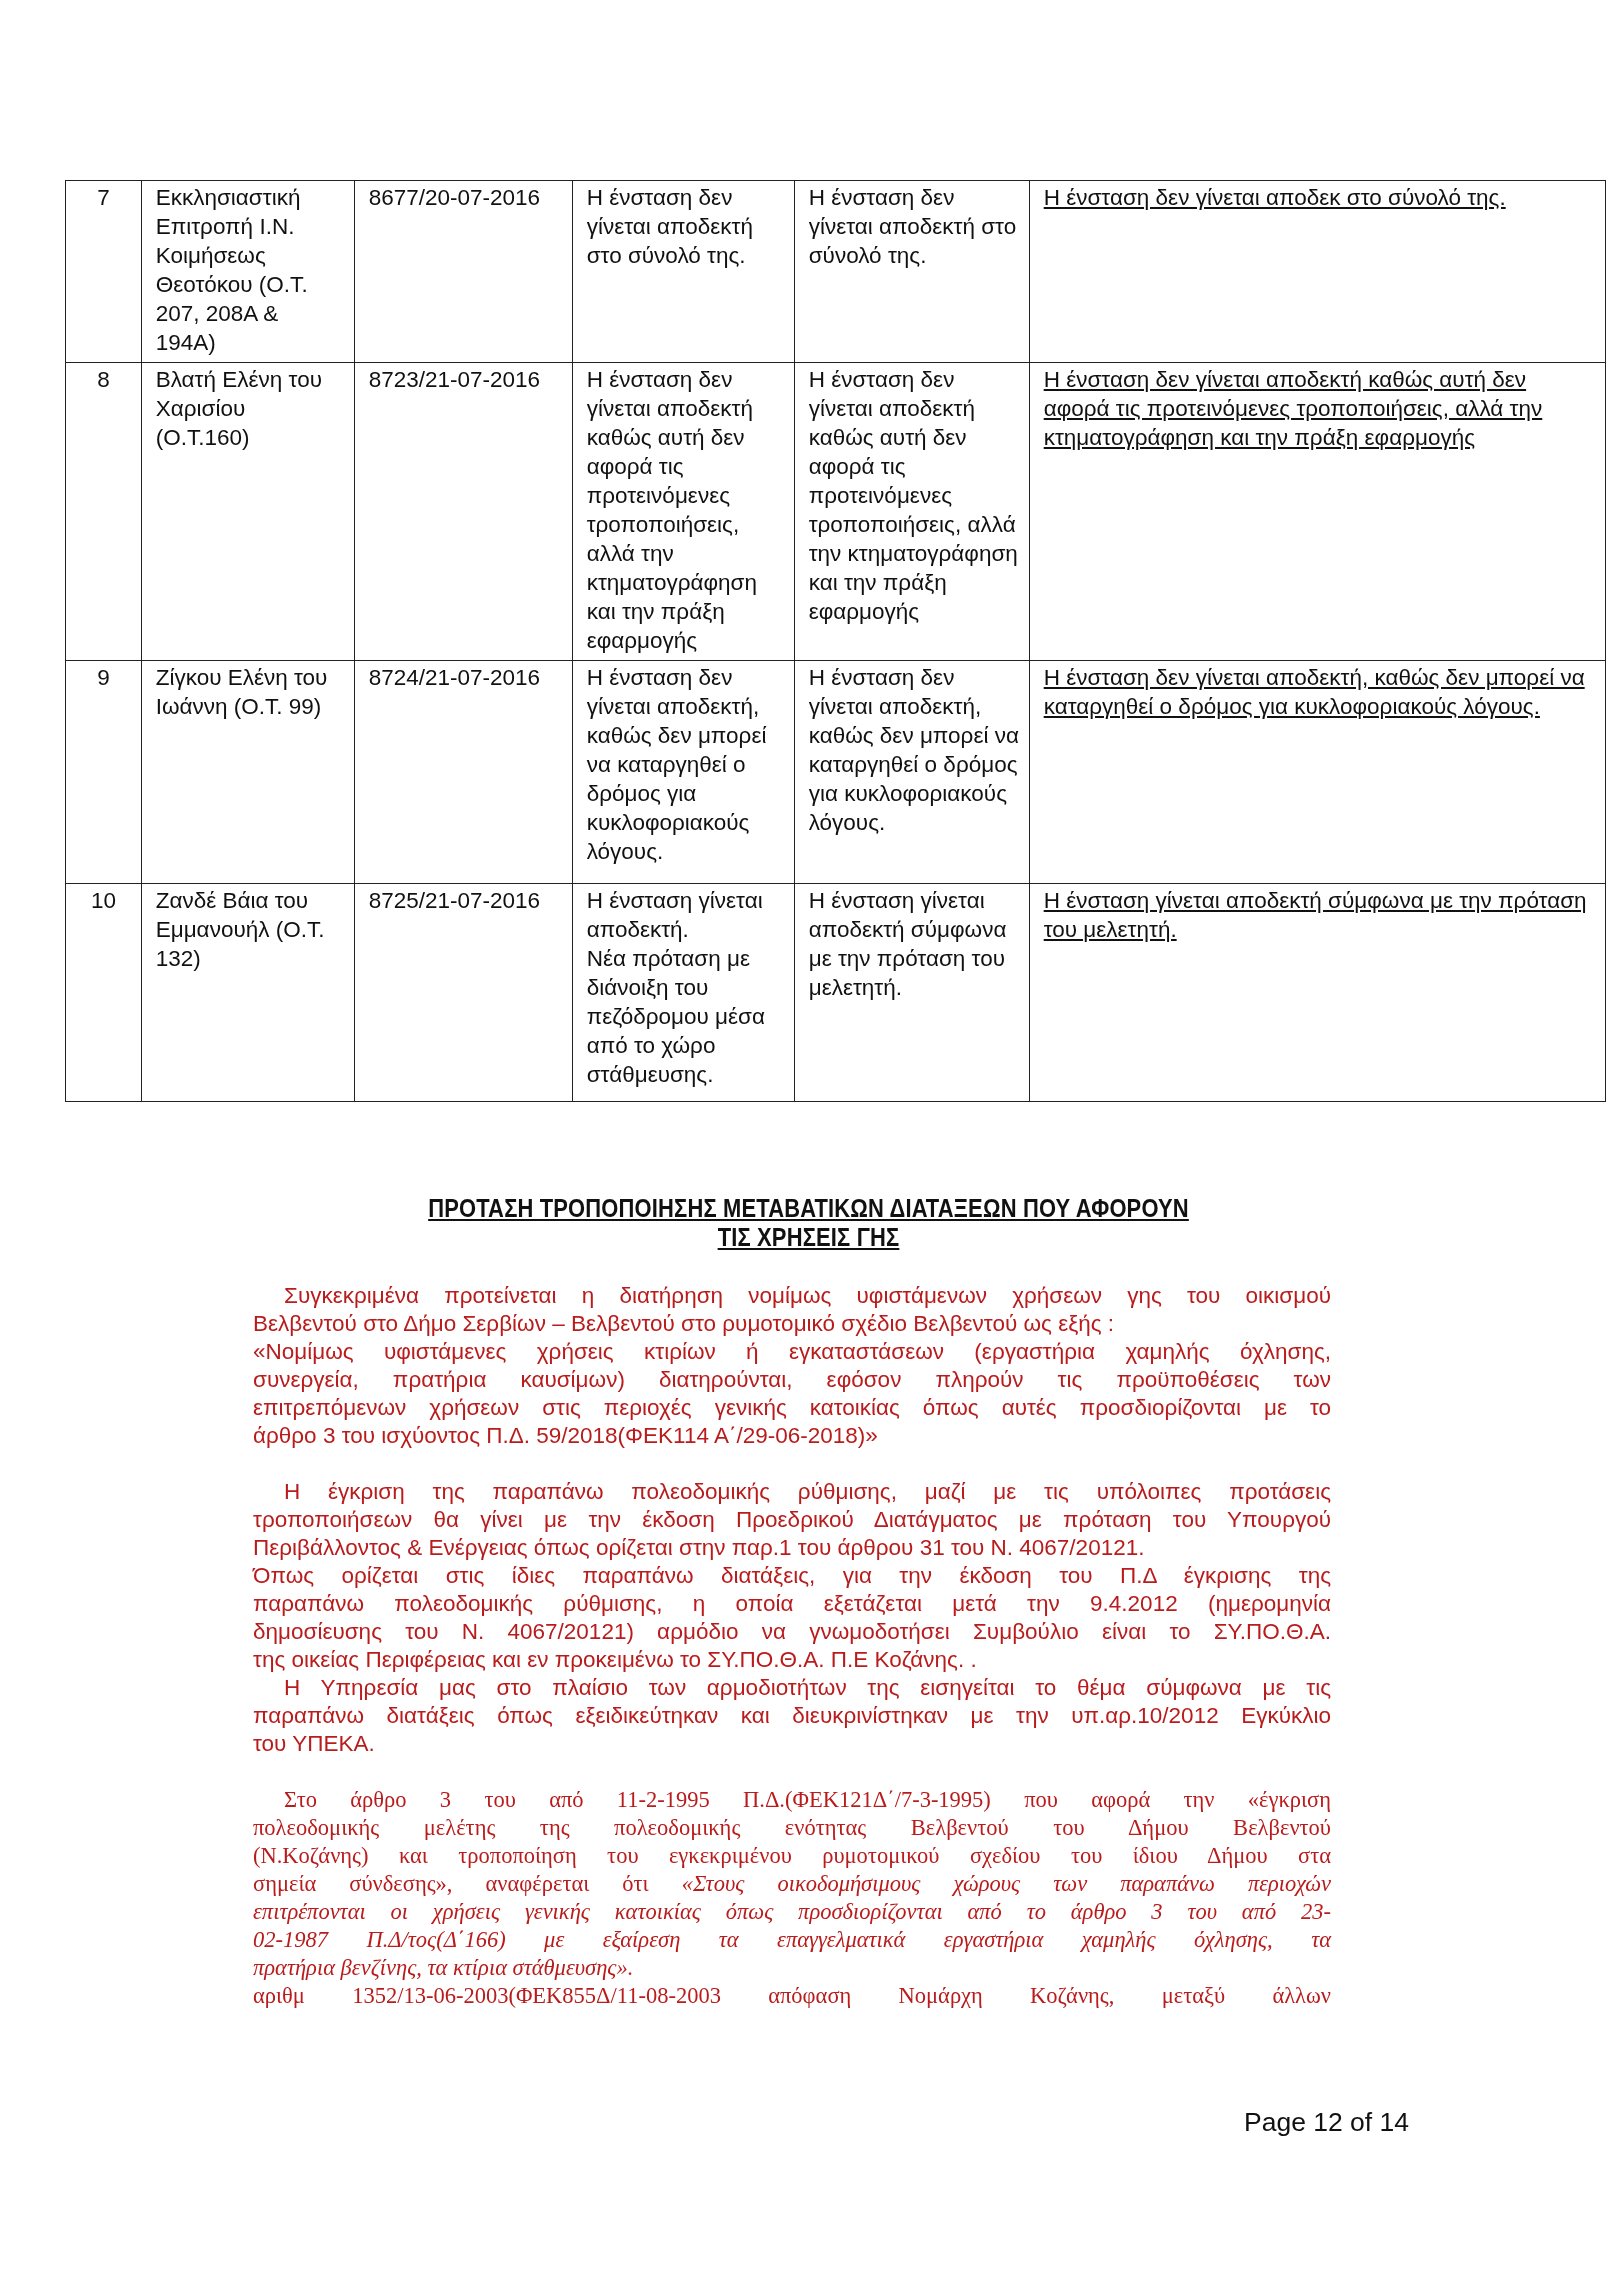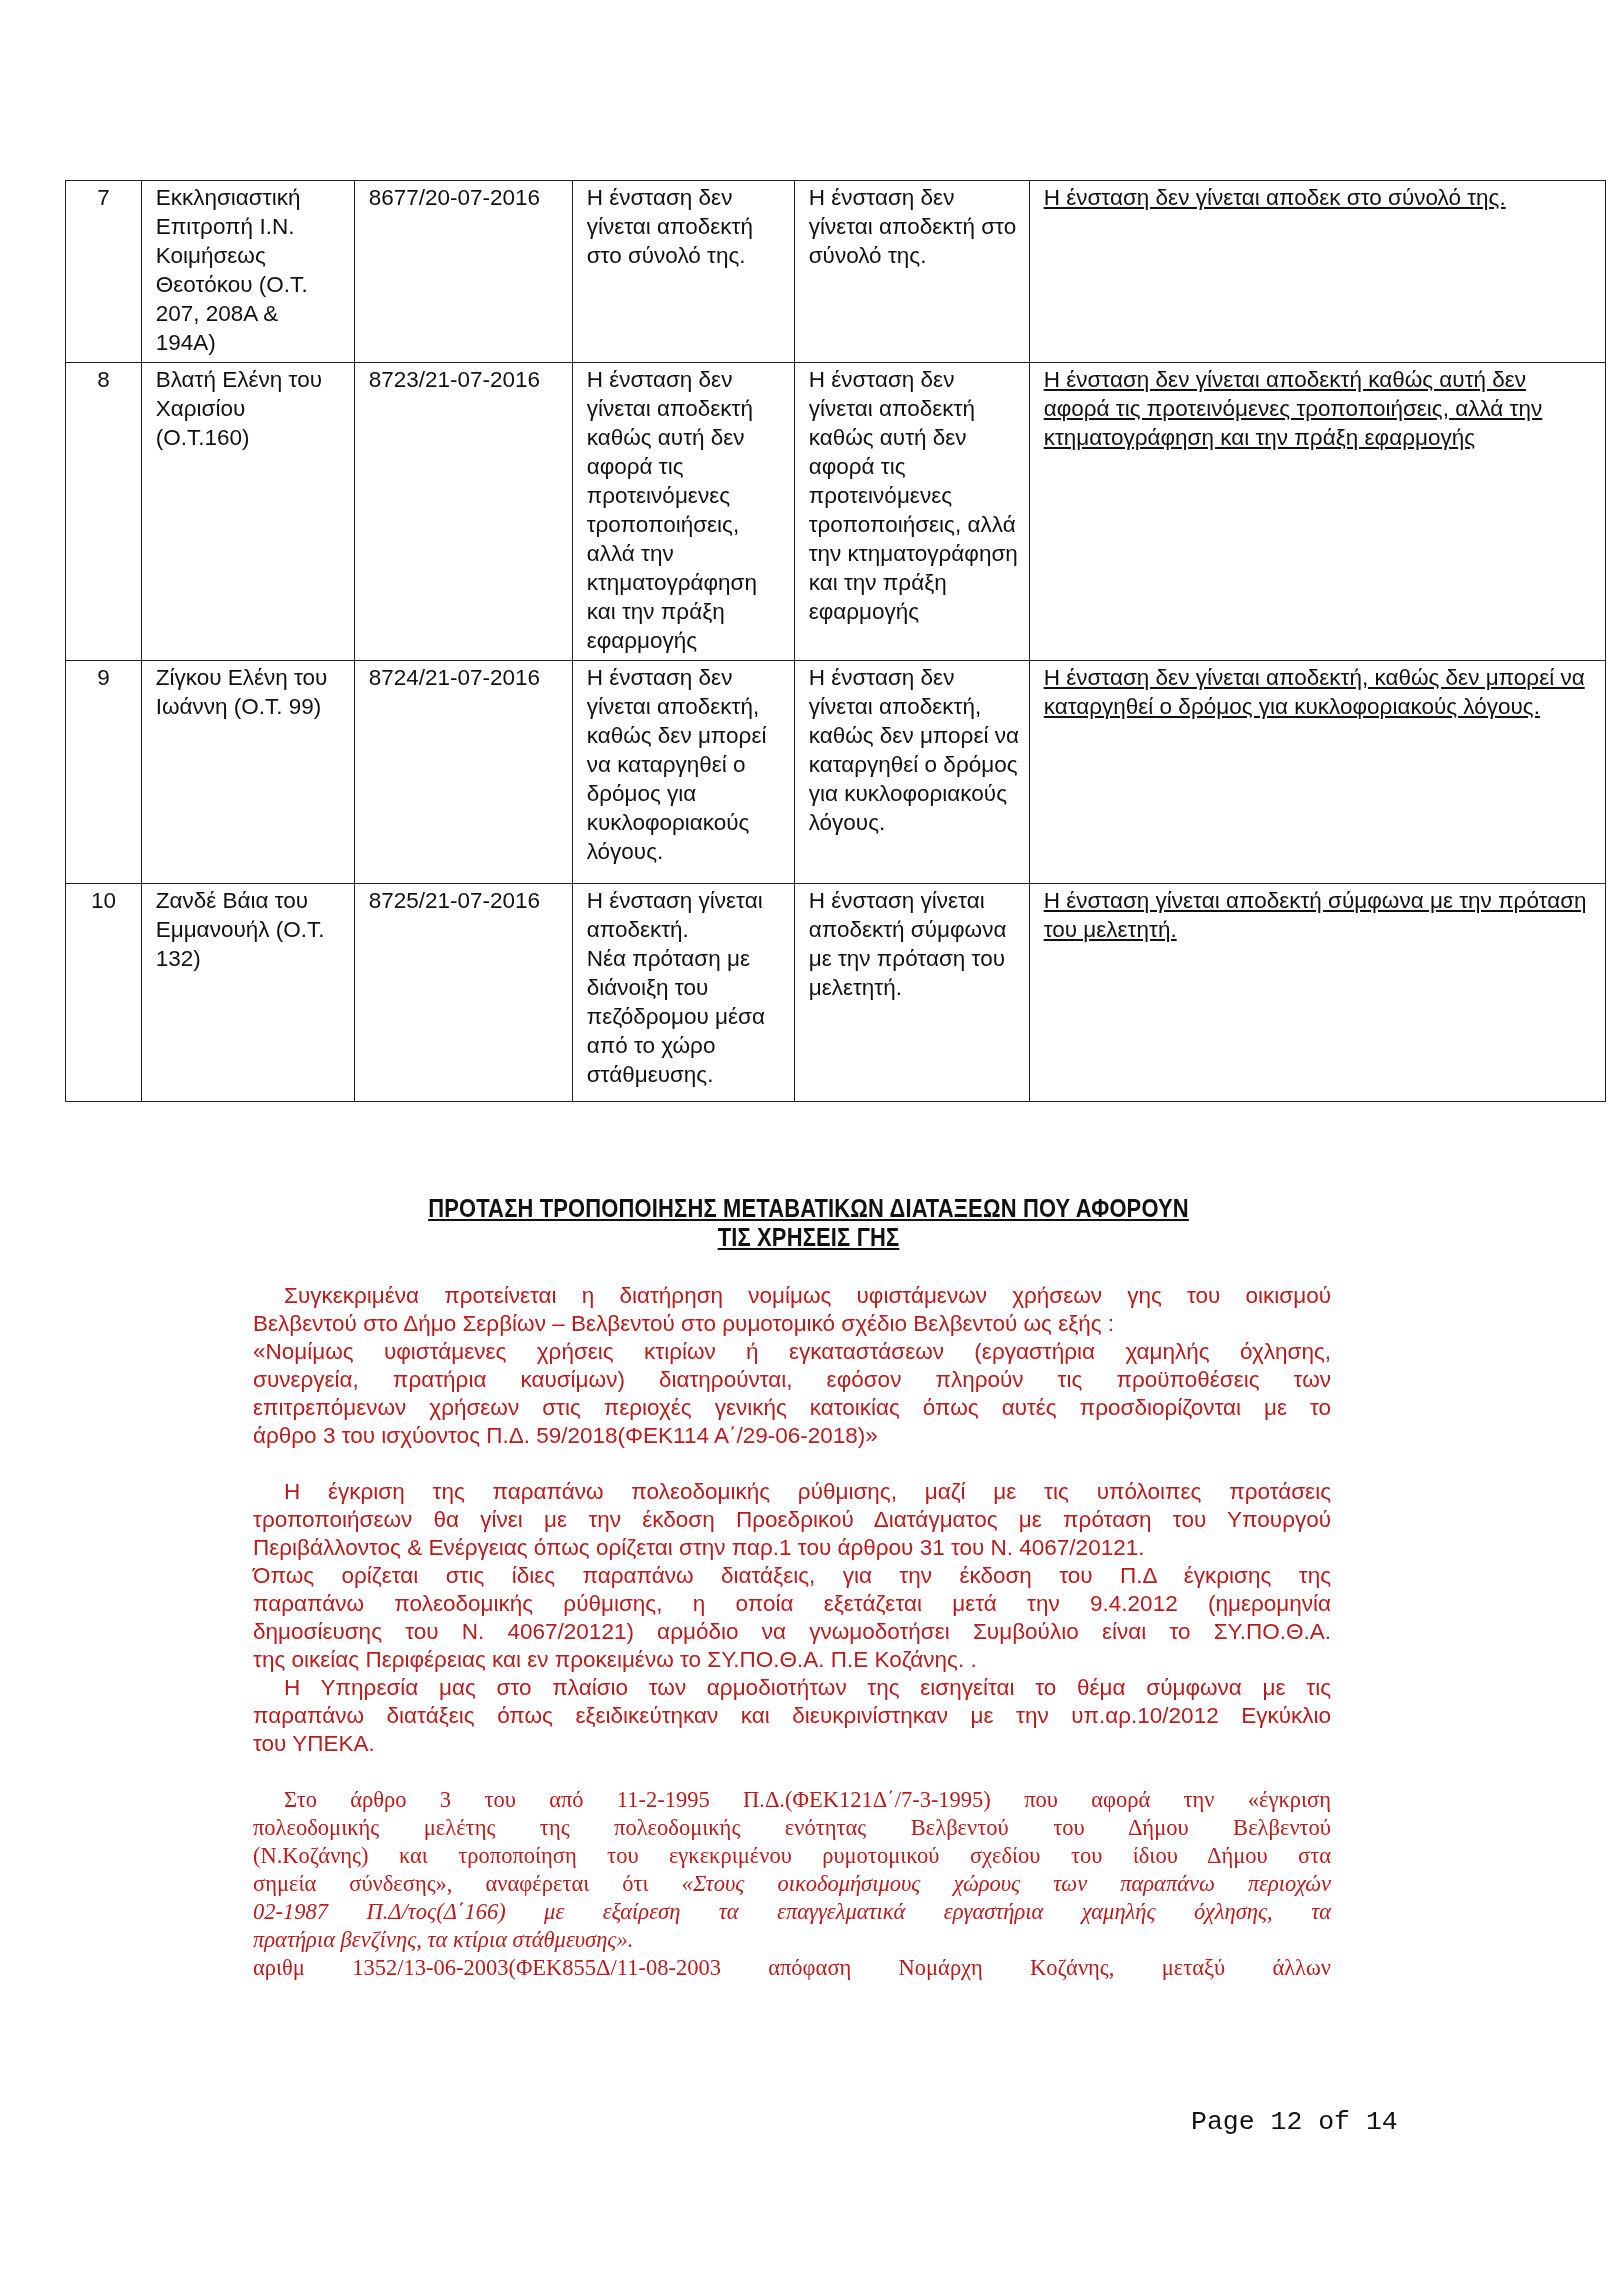--- a/index.html
+++ b/index.html
@@ -41,22 +41,22 @@
   }
   .para { margin:0; }
   .para .ln { display:block; text-align:justify; text-align-last:justify; }
   .para .ln.last { text-align-last:left; }
   .indent { padding-left:31px; }
   .ital { font-style:italic; }
   #p1 { top:1282px; }
   #p2 { top:1478px; }
   #p3 { top:1786px;font-family:Liberation Serif, serif; }
   .page-number {
-    position:absolute; left:1191px; top:2107px;
-    font-family:Liberation Mono, monospace; font-size:26.5px; color:#111;
+    position:absolute; left:1244px; top:2107px;
+    font-family:Liberation Sans, sans-serif; font-size:26.5px; color:#111;
   }
 </style>
 </head>
 <body>
 
 <div class="page">
 
   <table class="objections">
     <colgroup>
       <col class="c-num">
@@ -128,20 +128,21 @@
     <span class="ln indent">Η Υπηρεσία μας στο πλαίσιο των αρμοδιοτήτων της εισηγείται το θέμα σύμφωνα με τις</span>
     <span class="ln">παραπάνω διατάξεις όπως εξειδικεύτηκαν και διευκρινίστηκαν με την υπ.αρ.10/2012 Εγκύκλιο</span>
     <span class="ln last">του ΥΠΕΚΑ.</span>
   </div>
 
   <div class="body-text para" id="p3">
     <span class="ln indent"><span>Στο άρθρο 3 του από 11-2-1995 Π.Δ.(ΦΕΚ121Δ΄/7-3-1995) που αφορά την «έγκριση</span></span>
     <span class="ln"><span>πολεοδομικής μελέτης της πολεοδομικής ενότητας Βελβεντού του Δήμου Βελβεντού</span></span>
     <span class="ln"><span>(Ν.Κοζάνης) και τροποποίηση του εγκεκριμένου ρυμοτομικού σχεδίου του ίδιου Δήμου στα</span></span>
     <span class="ln"><span>σημεία σύνδεσης», αναφέρεται ότι </span><span class="ital">«Στους οικοδομήσιμους χώρους των παραπάνω περιοχών</span></span>
+    <span class="ln ital"><span>επιτρέπονται οι χρήσεις γενικής κατοικίας όπως προσδιορίζονται από το άρθρο 3 του από 23-</span></span>
     <span class="ln ital"><span>02-1987 Π.Δ/τος(Δ΄166) με εξαίρεση τα επαγγελματικά εργαστήρια χαμηλής όχλησης, τα</span></span>
     <span class="ln ital last"><span>πρατήρια βενζίνης, τα κτίρια στάθμευσης».</span></span>
     <span class="ln"><span>αριθμ 1352/13-06-2003(ΦΕΚ855Δ/11-08-2003 απόφαση Νομάρχη Κοζάνης, μεταξύ άλλων</span></span>
   </div>
 
   <div class="page-number">Page 12 of 14</div>
 </div>
 
 
 </body></html>

